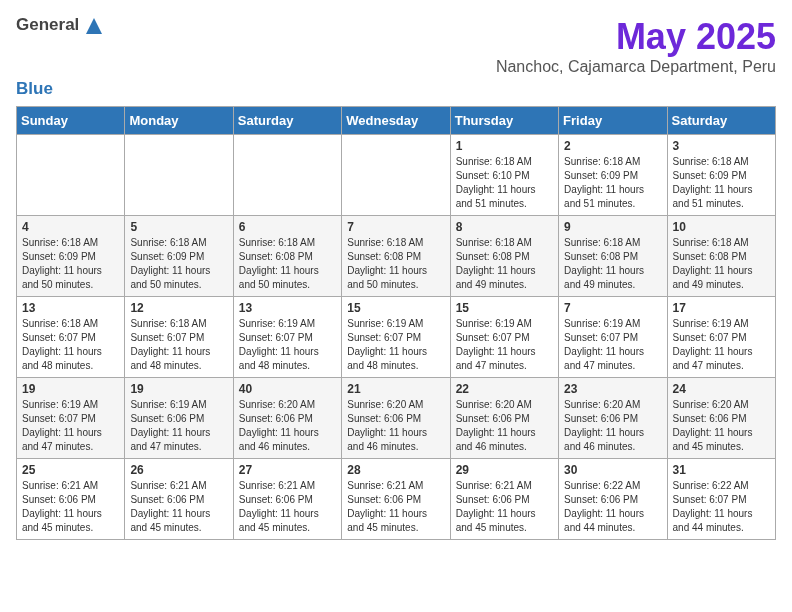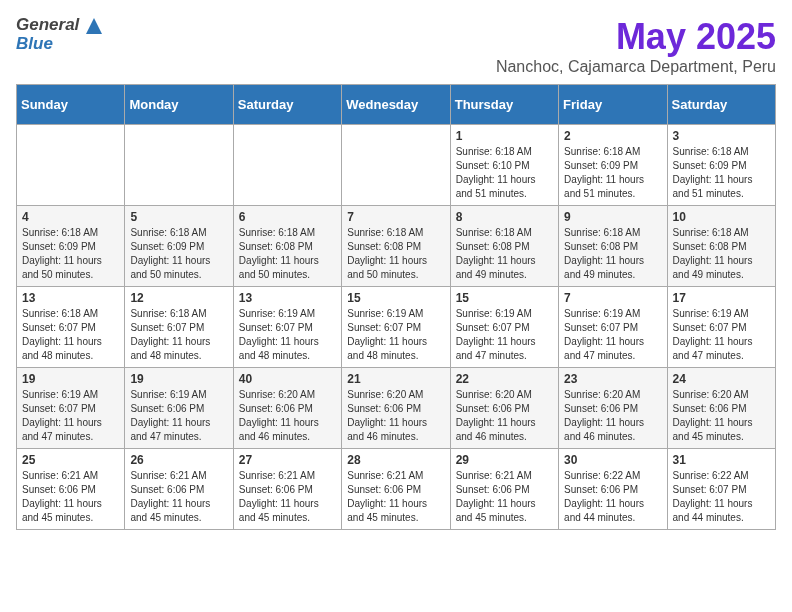--- a/index.html
+++ b/index.html
@@ -37,21 +37,21 @@
     .calendar {
       width: 100%;
       border-collapse: collapse;
       border: 1px solid #aaa;
     }
     .calendar th {
       background-color: #2e75b6;
       color: #fff;
       font-size: 13px;
       font-weight: bold;
-      padding: 12px 4px;
+      padding: 6px 4px;
       text-align: left;
       border: 1px solid #aaa;
     }
     .calendar td {
       vertical-align: top;
       border: 1px solid #aaa;
       padding: 4px 5px;
       font-size: 10.5px;
       color: #333;
       width: calc(100% / 7);
@@ -75,36 +75,35 @@
       background: #fff !important;
     }
     .logo-row {
       display: flex;
       align-items: center;
     }
     .logo-box {
       display: inline-flex;
       flex-direction: column;
       line-height: 1.1;
-      font-style: italic;
     }
   </style>
 </head>
 <body>
 
 <div class="header">
   <div class="logo">
     <div class="logo-row">
       <div class="logo-box">
         <span style="font-size:17px;font-weight:bold;color:#444;">General
           <svg width="16" height="16" viewBox="0 0 16 16" style="vertical-align:middle;margin-left:2px;">
             <polygon points="8,0 16,16 0,16" fill="#2e75b6"></polygon>
           </svg>
         </span>
-        <span style="font-size:17px;font-weight:bold;color:#2e75b6;">Blue</span>
+        <span style="font-size:17px;font-weight:bold;color:#2e75b6;margin-top:45px;">Blue</span>
       </div>
     </div>
   </div>
   <div class="title-block">
     <h1>May 2025</h1>
     <h2>Nanchoc, Cajamarca Department, Peru</h2>
   </div>
 </div>
 
 <table class="calendar">

